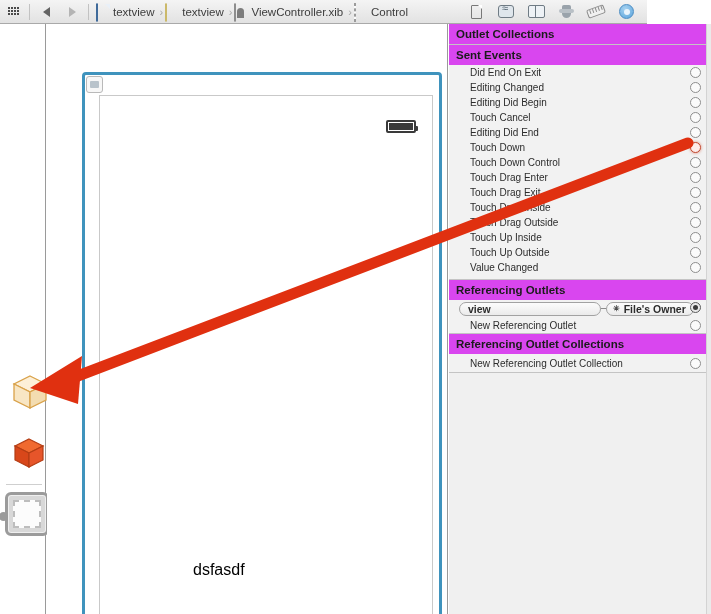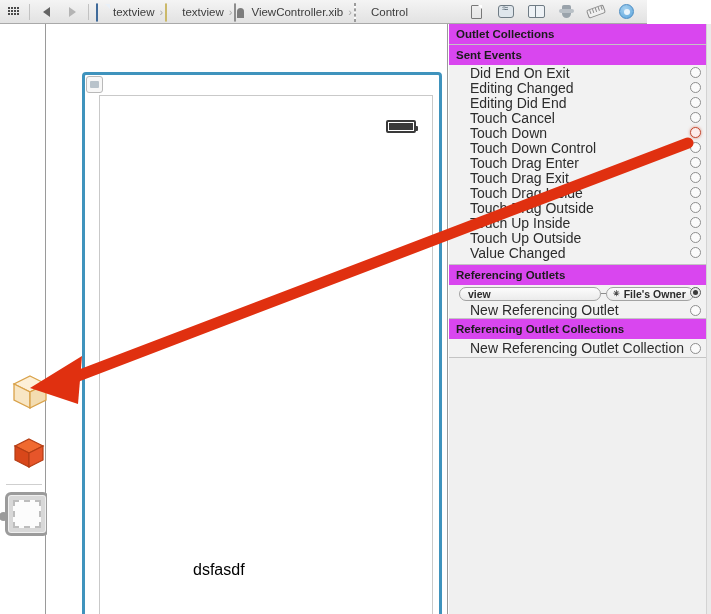--- a/index.html
+++ b/index.html
@@ -176,21 +176,21 @@
   }
   .insp-section {
     font-size: 11.5px; font-weight: bold; color: #1b1b1b;
     padding: 4px 0 4px 7px; background: #d946ef;
   }
   .insp-group { background: #f2f2f2; border-bottom: 1px solid #c4c4c4; }
   .insp-row {
     position: relative; display: flex; align-items: center;
     height: 15px; padding-left: 21px; padding-right: 10px;
   }
-  .insp-row .lbl { font-size: 14px; color: #2c2c2c; white-space: nowrap; }
+  .insp-row .lbl { font-size: 10px; color: #2c2c2c; white-space: nowrap; }
   .conn-dot {
     position: absolute; right: 10px; top: 2px;
     width: 11px; height: 11px; border-radius: 50%;
     border: 1px solid #8e8e8e; background: #fbfbfb;
   }
   .conn-dot.active {
     border-color: #c24a32; background: #fdecea;
     box-shadow: 0 0 3px rgba(200,60,30,0.6);
   }
   .conn-dot.filled {
@@ -363,25 +363,29 @@
       <div style="padding-bottom:4px;">
         <div class="insp-row">
           <span class="lbl">Did End On Exit</span>
           <span class="conn-dot"></span>
         </div>
         <div class="insp-row">
           <span class="lbl">Editing Changed</span>
           <span class="conn-dot"></span>
         </div>
         <div class="insp-row">
+          <span class="lbl">Editing Did Begin</span>
+          <span class="conn-dot"></span>
+        </div>
+        <div class="insp-row">
+          <span class="lbl">Touch Cancel</span>
+          <span class="conn-dot"></span>
+        </div>
+        <div class="insp-row">
           <span class="lbl">Editing Did End</span>
-          <span class="conn-dot"></span>
-        </div>
-        <div class="insp-row">
-          <span class="lbl">Touch Cancel</span>
           <span class="conn-dot"></span>
         </div>
         <div class="insp-row">
           <span class="lbl">Touch Down</span>
           <span class="conn-dot active"></span>
         </div>
         <div class="insp-row">
           <span class="lbl">Touch Down Control</span>
           <span class="conn-dot"></span>
         </div>

